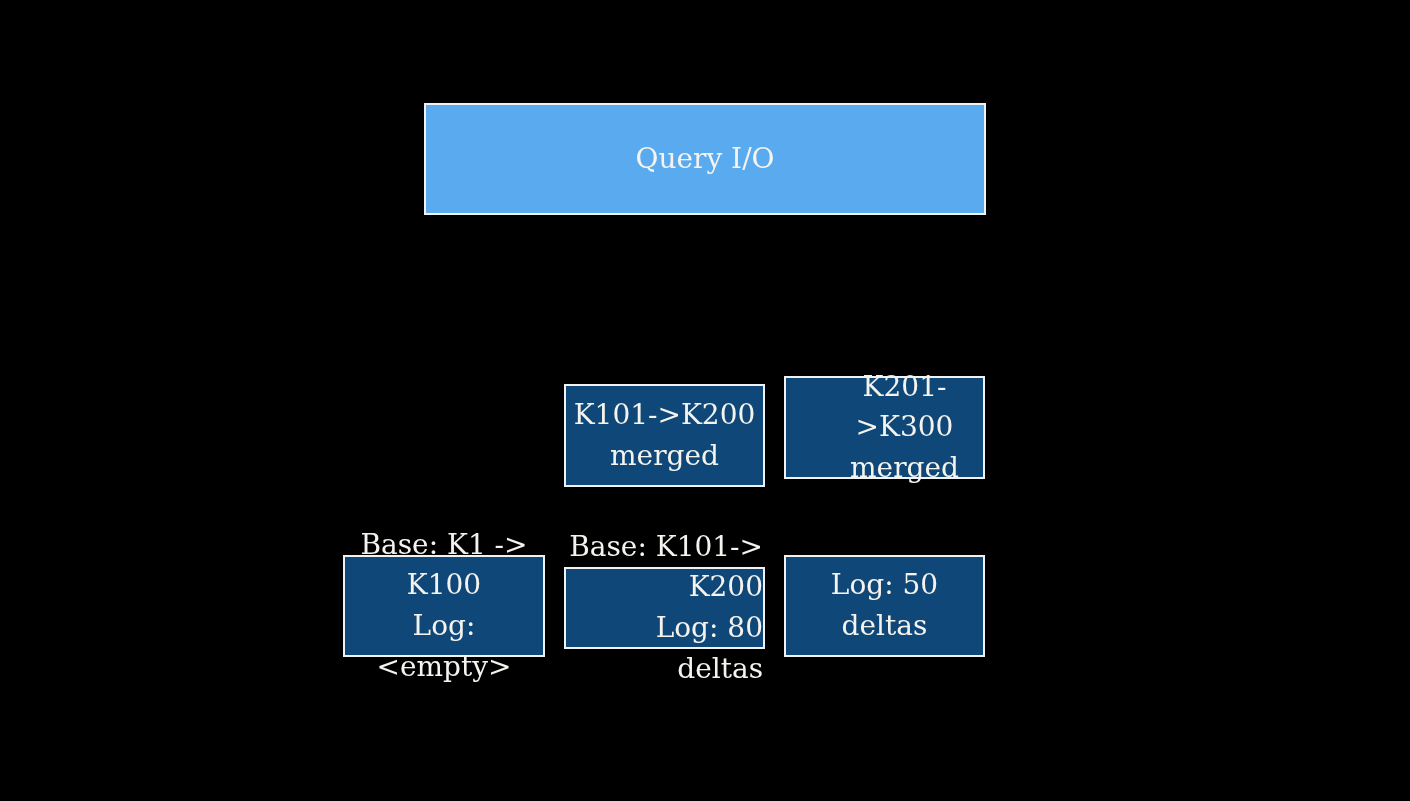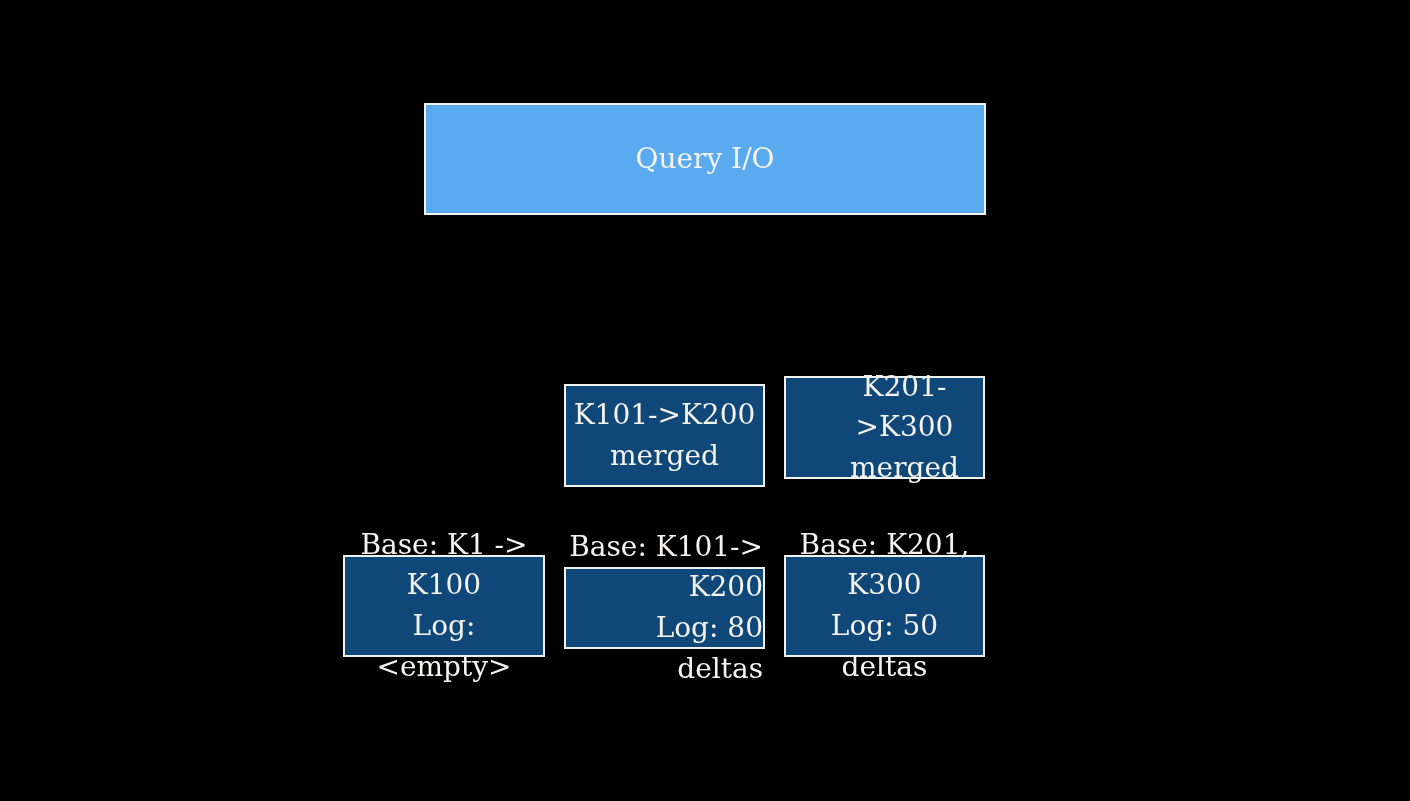--- a/index.html
+++ b/index.html
@@ -72,15 +72,14 @@
   <span>Base: K1 -&gt; K100</span>
   <span>Log: &lt;empty&gt;</span>
 </div>
 
 <div class="node node--base-2">
   <span>Base: K101-&gt; K200</span>
   <span>Log: 80 deltas</span>
 </div>
 
 <div class="node node--base-3">
-  <span>Base: K201, K300</span>
   <span>Log: 50 deltas</span>
 </div>
 
 </body></html>

